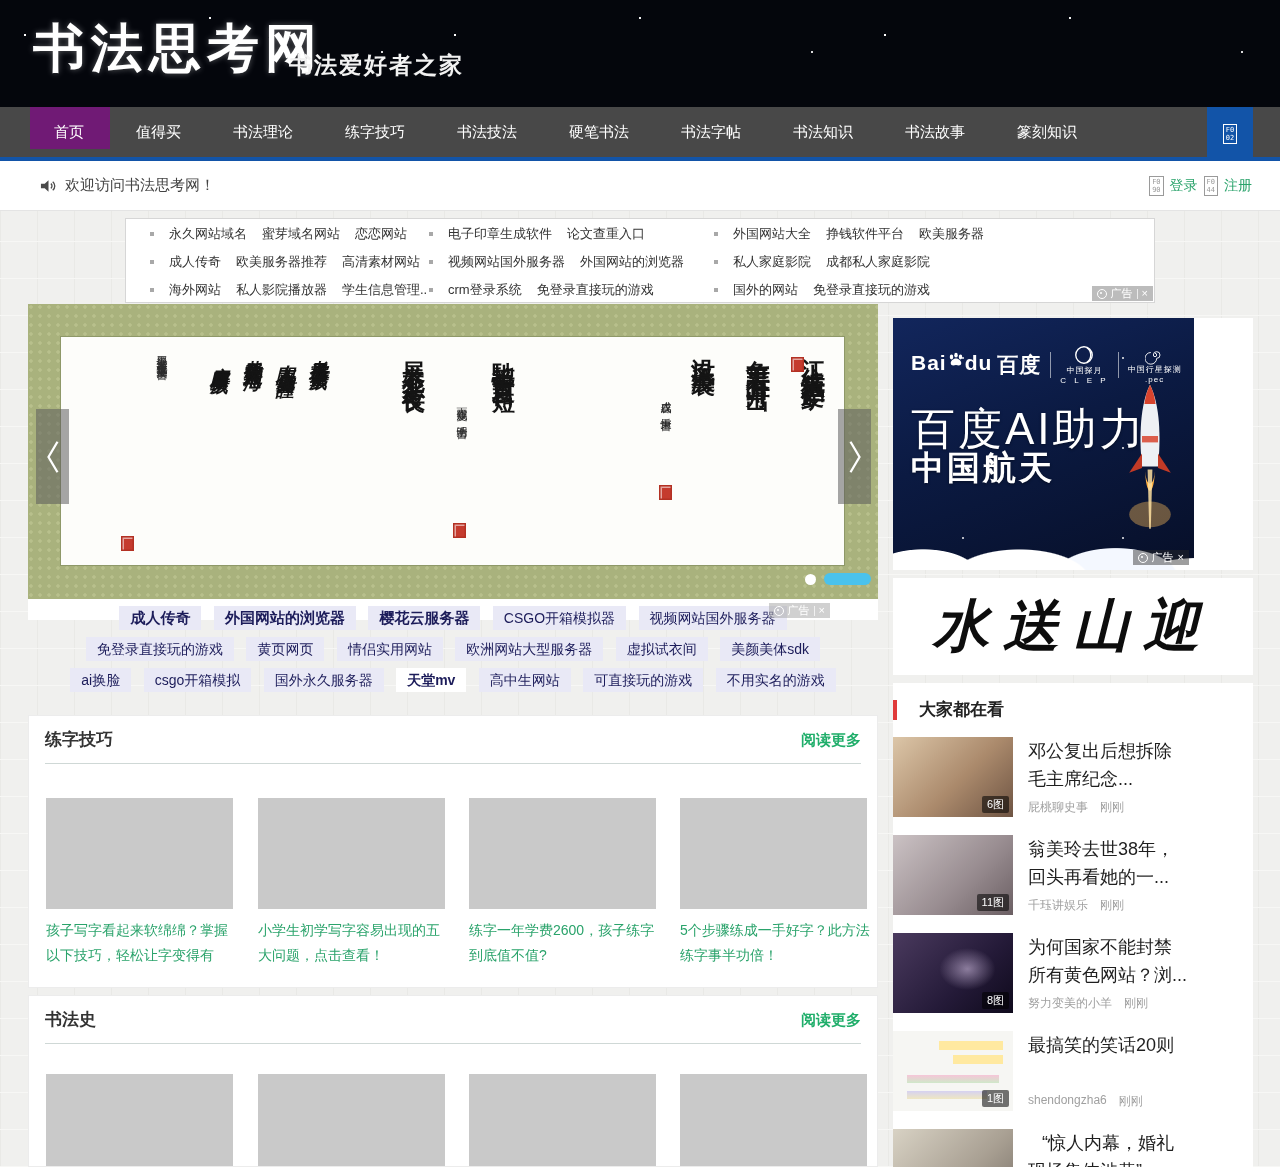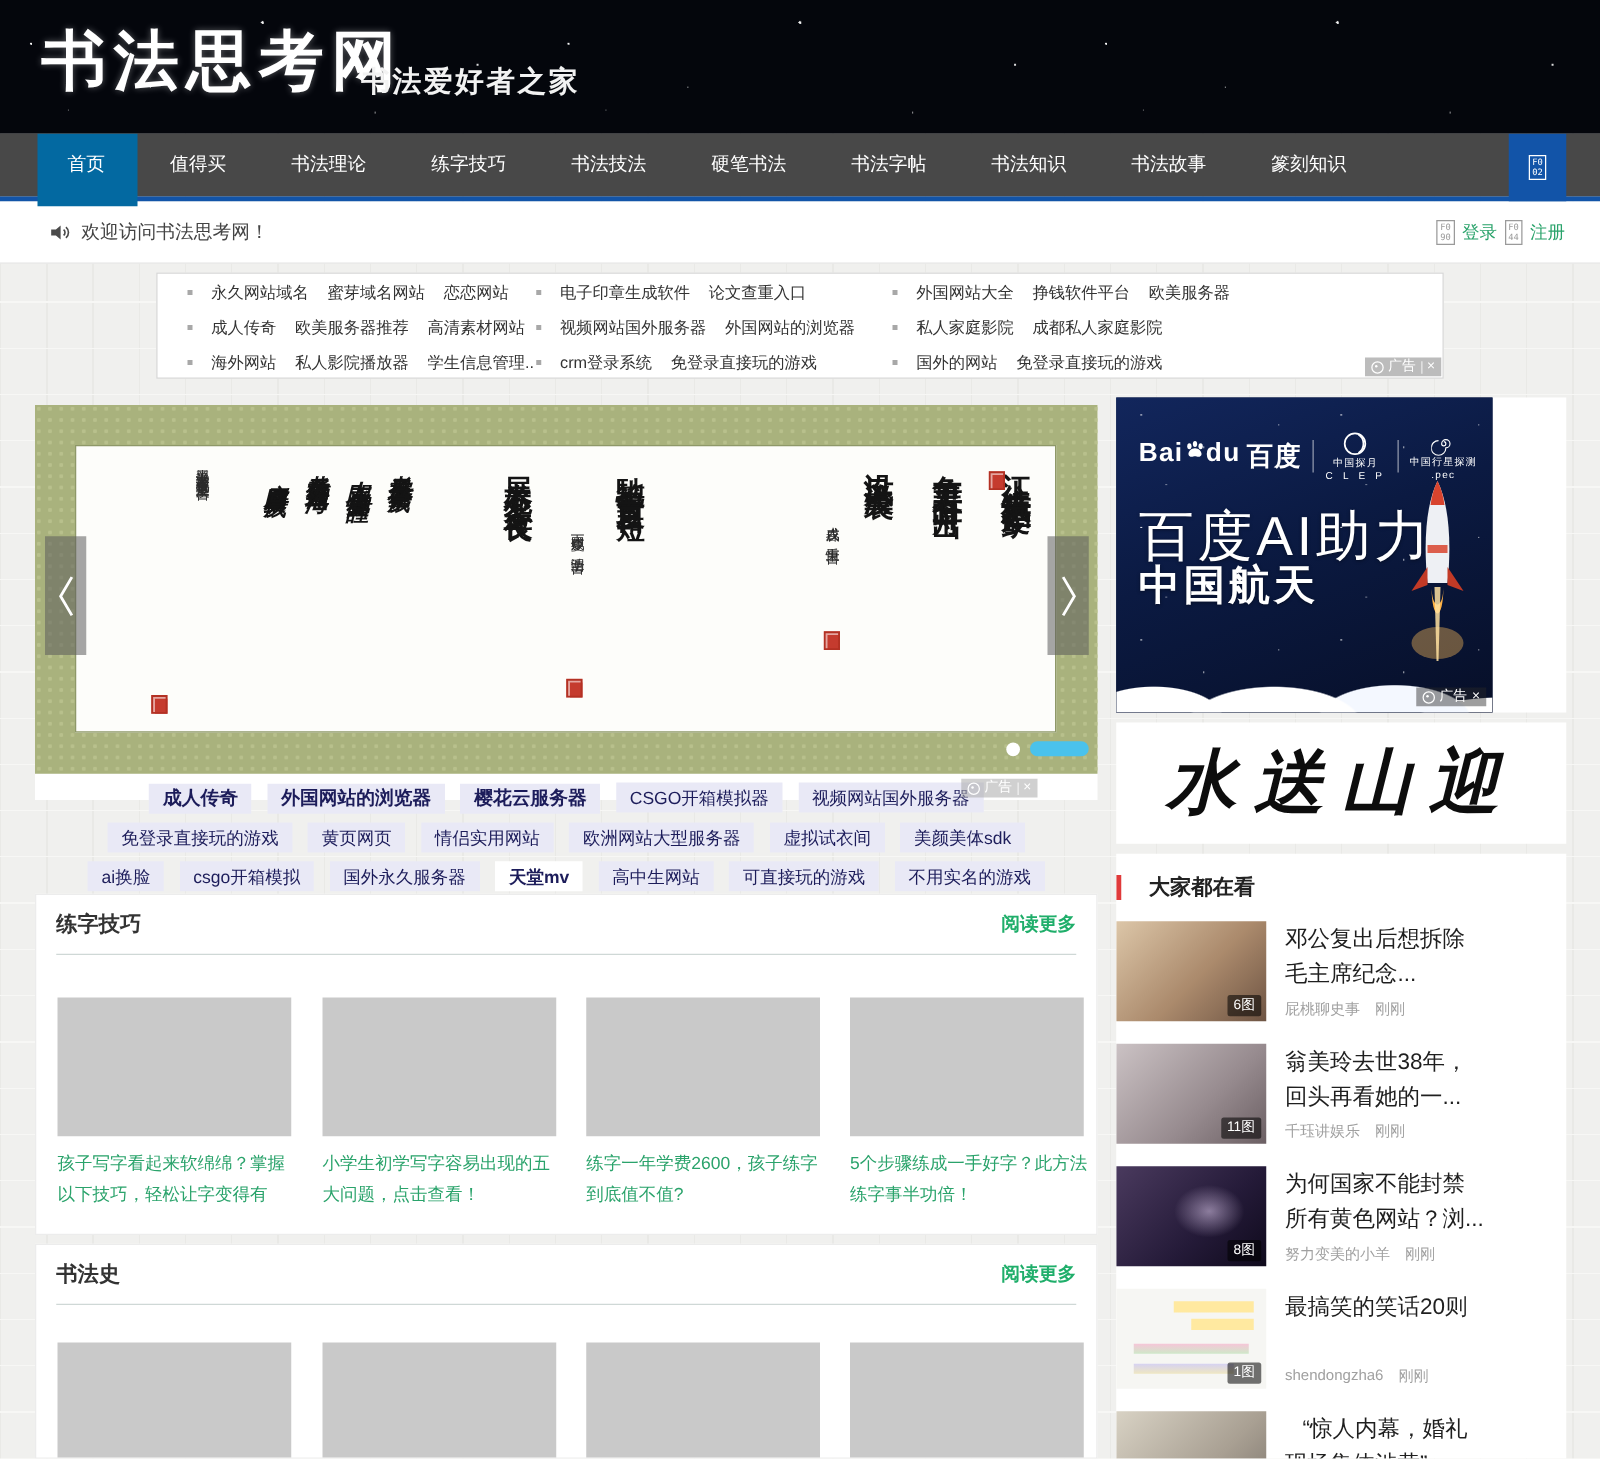--- a/index.html
+++ b/index.html
@@ -20,21 +20,21 @@
       radial-gradient(1px 1px at 55px 88px,rgba(255,255,255,.5) 50%,transparent 55%);
     background-size:430px 110px;}
   .site-title{position:absolute;left:33px;top:14px;font-size:52px;font-weight:bold;color:#fff;
     font-family:"DejaVu Serif","Liberation Serif",serif;letter-spacing:6px;text-shadow:0 0 6px rgba(255,255,255,.35);}
   .site-subtitle{position:absolute;left:289px;top:50px;font-size:23px;font-weight:bold;color:#f2f2f2;
     font-family:"DejaVu Serif","Liberation Serif",serif;letter-spacing:2px;}
   
   .navbar{position:absolute;left:0;top:107px;width:1280px;height:50px;background:#484848;display:flex;z-index:3;}
   .nav-item{padding:0 26px;line-height:50px;color:#fff;font-size:15px;cursor:pointer;white-space:nowrap;}
   .nav-item:first-child{margin-left:30px;}
-  .nav-item.active{background:#0369a1;height:58px;padding-left:24px;}
+  .nav-item.active{background:#701a75;height:42px;padding-left:24px;}
   .nav-underline{position:absolute;left:0;top:157px;width:1280px;height:4px;background:#1254a8;z-index:2;}
   .nav-search{position:absolute;right:27px;top:107px;width:46px;height:54px;background:#1254a8;z-index:4;
     display:flex;align-items:center;justify-content:center;cursor:pointer;color:#fff;}
   .tofu{display:inline-flex;flex-direction:column;align-items:center;justify-content:center;
     border:1px solid currentColor;font-size:7px;line-height:8px;padding:1px 2px;
     font-family:"DejaVu Sans Mono","Liberation Mono",monospace;}
   
   .welcome{position:absolute;left:0;top:161px;width:1280px;height:49px;background:#fff;border-bottom:1px solid #e4e4e4;}
   .welcome-left{position:absolute;left:40px;top:0;height:49px;display:flex;align-items:center;gap:8px;color:#444;font-size:15px;}
   .welcome-right{position:absolute;right:28px;top:0;height:49px;display:flex;align-items:center;gap:6px;font-size:14px;}
@@ -46,21 +46,21 @@
   .lc1{left:24px;width:290px;} .lc2{left:303px;width:280px;} .lc3{left:588px;width:430px;}
   .links-row{height:27px;line-height:27px;display:flex;align-items:center;gap:15px;font-size:13px;color:#333;margin-top:1px;}
   .bullet{width:4px;height:4px;background:#a8a8a8;display:inline-block;flex:0 0 auto;}
   .ln{cursor:pointer;white-space:nowrap;}
   .ad-badge{position:absolute;right:1px;bottom:1px;background:rgba(165,165,165,.75);color:#fff;
     font-size:11px;line-height:15px;padding:0 5px;display:flex;align-items:center;gap:4px;cursor:pointer;}
   .ad-badge .sep{border-left:1px solid rgba(255,255,255,.7);height:10px;}
   .eye-dot{width:8px;height:8px;border:1px solid #fff;border-radius:50%;display:inline-block;position:relative;}
   .eye-dot:after{content:"";position:absolute;left:2px;top:2px;width:2px;height:2px;background:#fff;border-radius:50%;}
   
-  .main-card{position:absolute;left:28px;top:324px;width:850px;height:316px;background:#fff;}
+  .main-card{position:absolute;left:28px;top:304px;width:850px;height:316px;background:#fff;}
   .carousel{position:absolute;left:0;top:0;width:850px;height:295px;background-color:#a9b27d;
     background-image:radial-gradient(circle at 3px 3px,#b8c08c 1.5px,transparent 1.8px);background-size:9px 9px;}
   .art-inner{position:absolute;left:32px;top:32px;width:785px;height:230px;background:#fdfdfa;border:1px solid #8e9868;box-sizing:border-box;}
   .vcol{position:absolute;writing-mode:vertical-rl;text-orientation:upright;color:#141414;
     font-family:"DejaVu Serif","Liberation Serif",serif;font-weight:bold;}
   .vbig{font-size:24px;letter-spacing:4px;top:3px;}
   .vmid{font-size:23px;letter-spacing:5px;top:6px;}
   .vsml{font-size:18px;letter-spacing:2px;font-style:italic;}
   .vsig{font-size:11px;font-weight:normal;letter-spacing:1px;color:#2b2b2b;}
   .seal{position:absolute;width:13px;height:15px;background:#c53b2e;box-shadow:inset 0 0 0 1.5px #b33123, inset 3px 3px 0 rgba(255,255,255,.55);}

